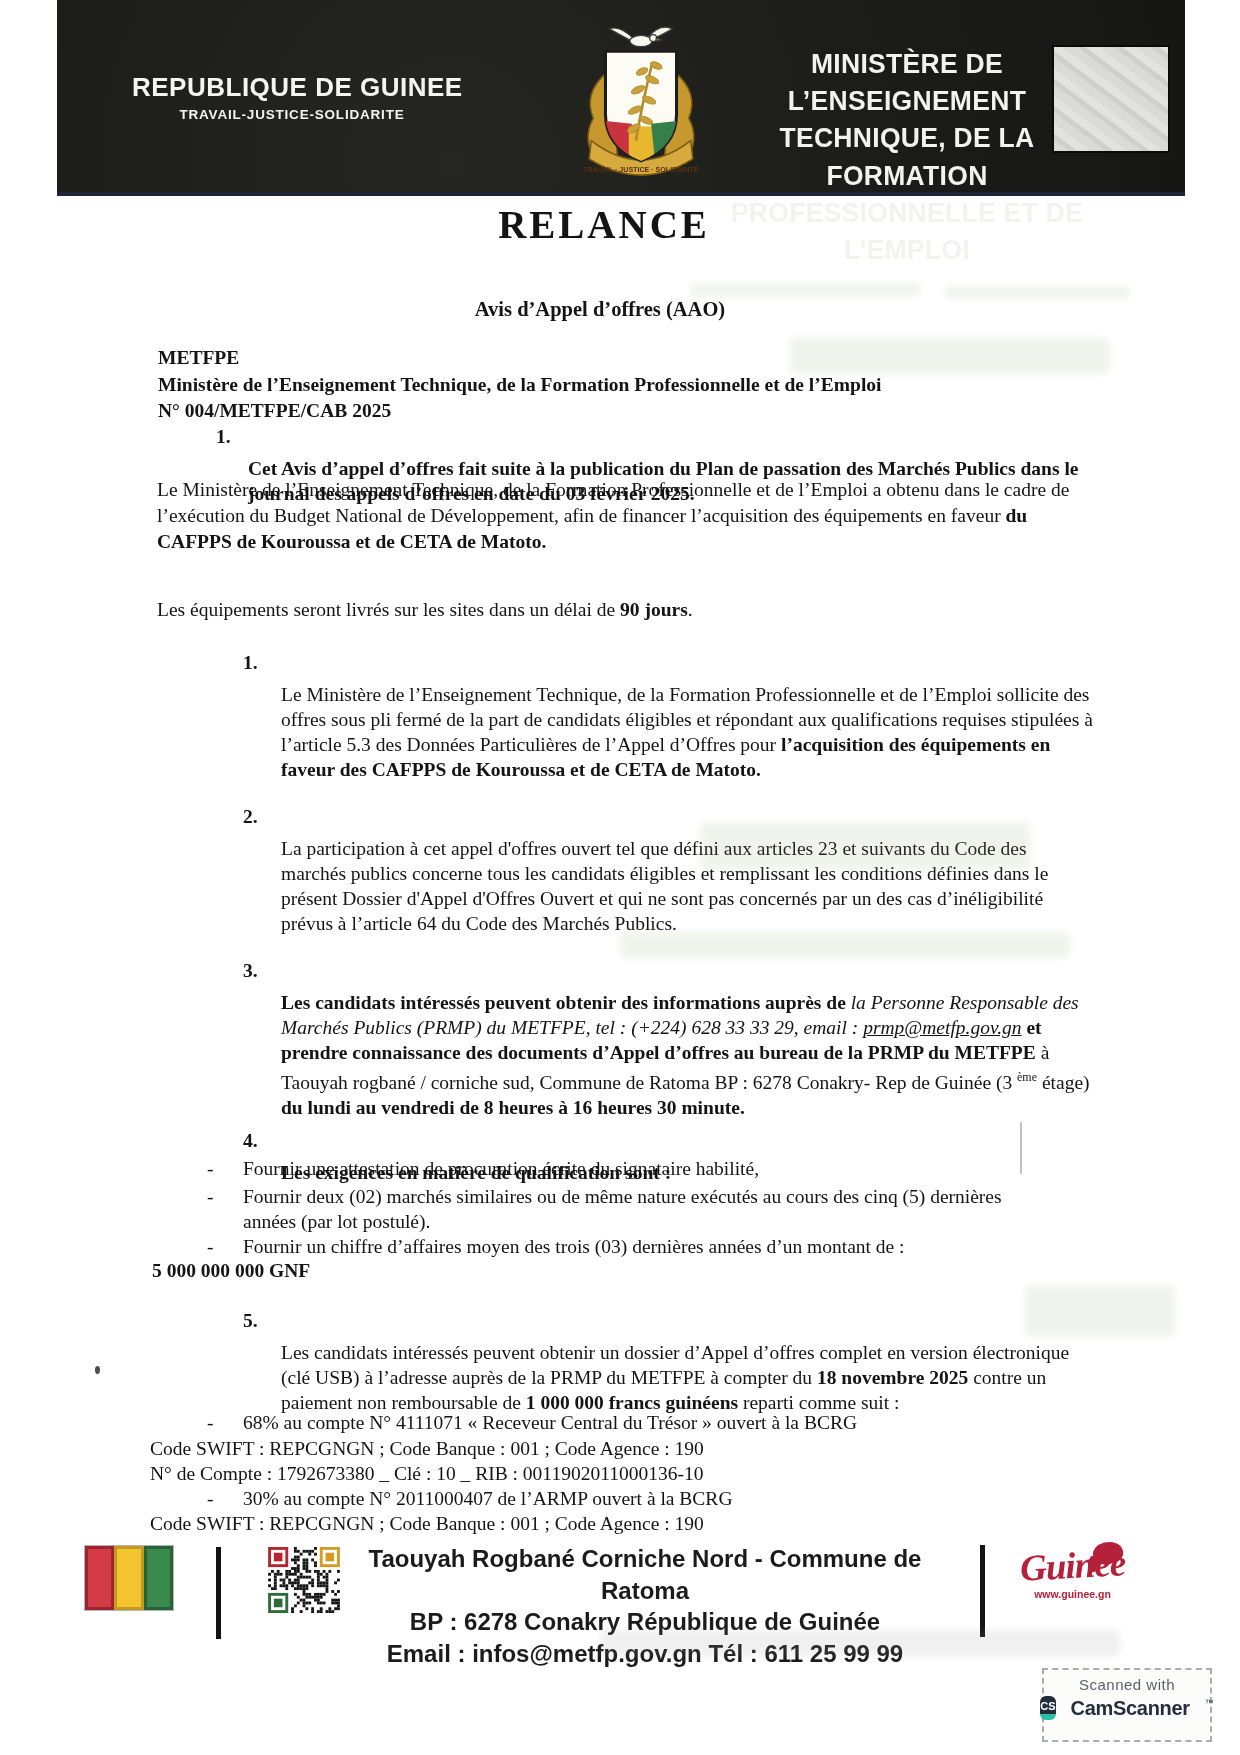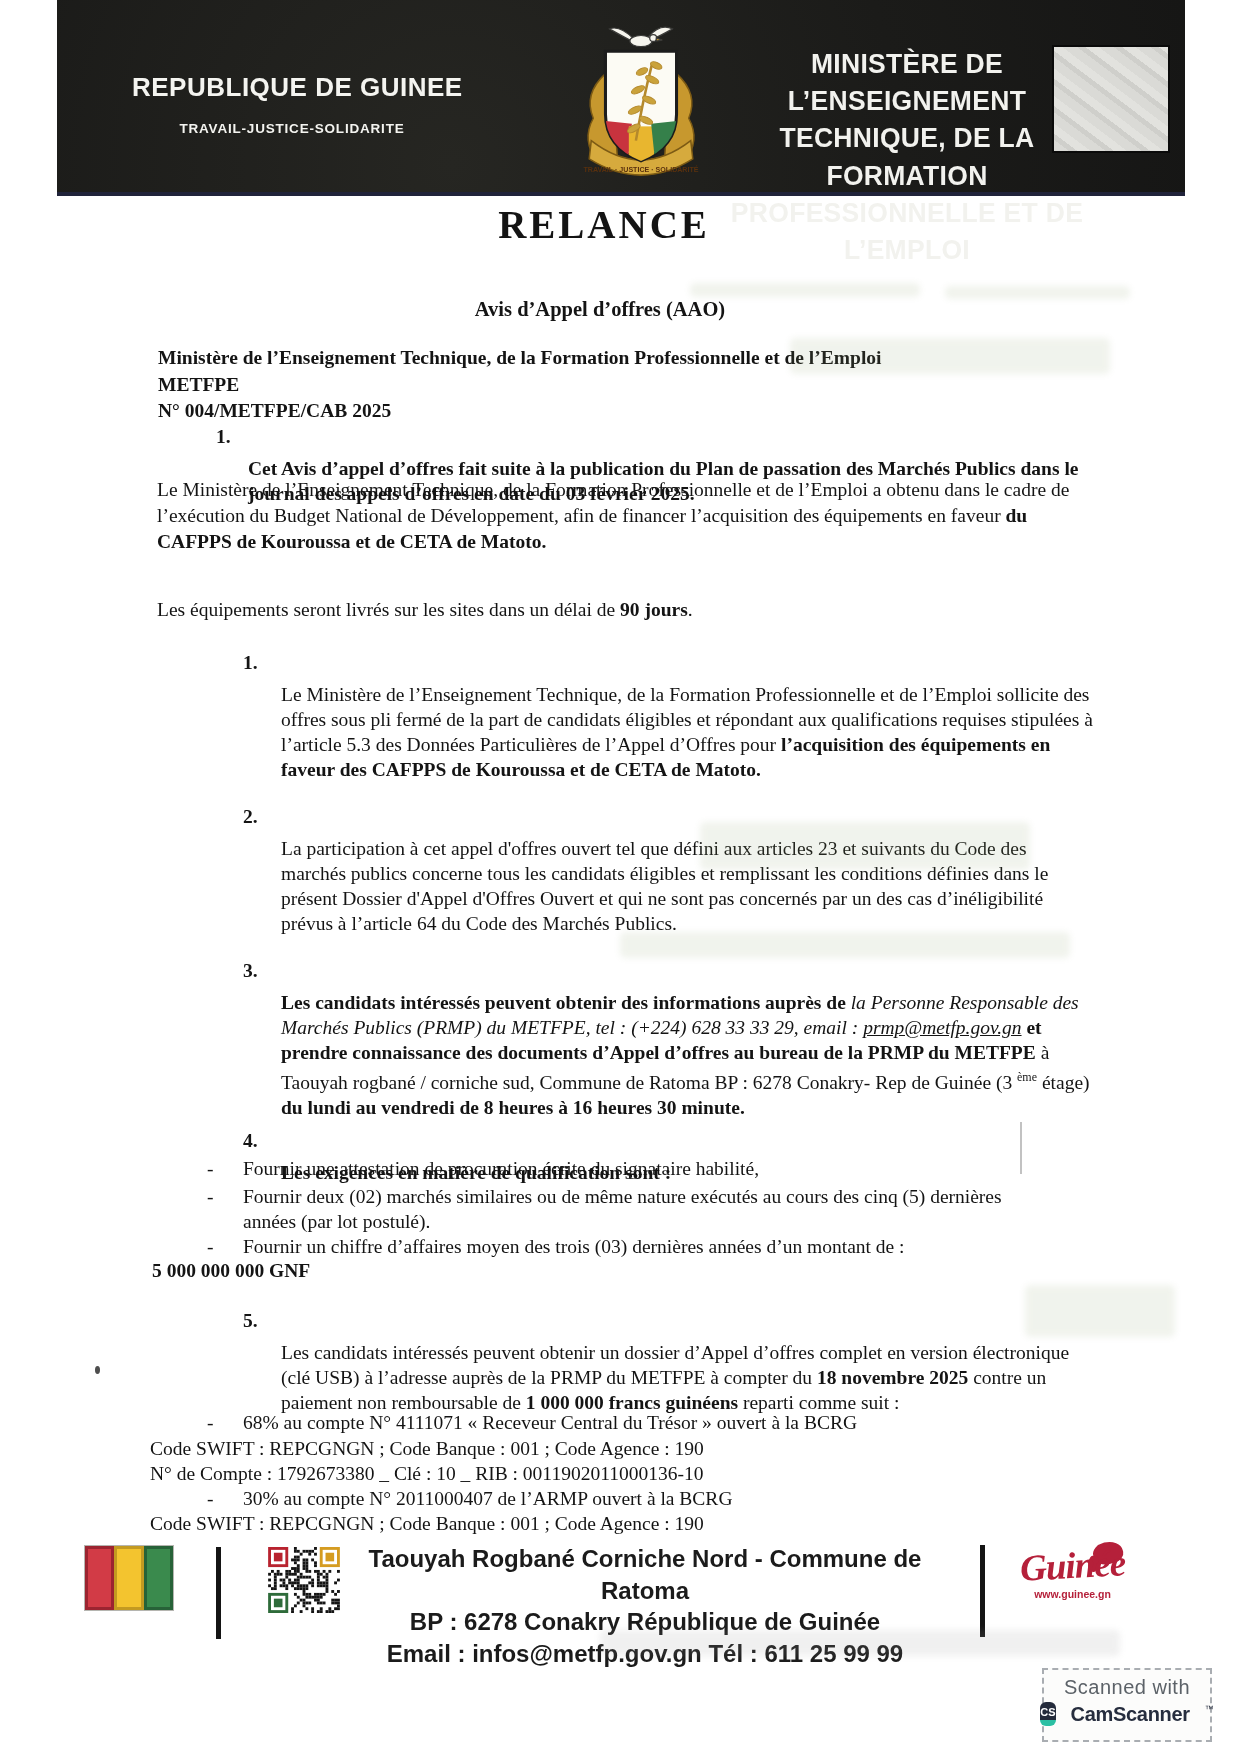--- a/index.html
+++ b/index.html
@@ -6,21 +6,21 @@
   .page{position:relative;width:1240px;height:1755px;background:#ffffff;overflow:hidden;
         font-family:"Liberation Serif",serif;color:#141414;}
 
   
   .banner{position:absolute;left:57px;top:0;width:1128px;height:192px;
           background:radial-gradient(circle at 35% 85%, #262622 0%, #1b1b19 60%, #161615 100%);
           border-bottom:4px solid #20233a;}
   .rep-block{position:absolute;left:75px;top:72px;width:320px;text-align:center;color:#f4f4f0;
              font-family:"Liberation Sans",sans-serif;font-weight:bold;}
   .rep-title{font-size:26px;letter-spacing:.5px;white-space:nowrap;}
-  .rep-motto{font-size:13.5px;letter-spacing:.8px;margin-top:18px;}
+  .rep-motto{font-size:13.5px;letter-spacing:.8px;margin-top:4px;}
   .emblem{position:absolute;left:518px;top:18px;width:132px;height:168px;}
   .ministry{position:absolute;left:660px;top:52px;width:380px;text-align:center;color:#f2f2ee;
             font-family:"Liberation Sans",sans-serif;font-weight:bold;font-size:26.5px;line-height:35px;
             letter-spacing:.3px;transform:scaleY(1.06);}
   .seal{position:absolute;left:995px;top:45px;width:114px;height:104px;background:
         repeating-linear-gradient(37deg,#dadad6 0 9px,#cfcfcb 9px 14px,#e2e2de 14px 22px);
         border:2px solid #0a0a0a;}
 
   
   .doc-title{position:absolute;left:-16px;top:202px;width:1240px;text-align:center;
@@ -59,21 +59,21 @@
   .brand-blob:after{content:"";position:absolute;left:-7px;top:10px;width:10px;height:16px;
               background:#b5203a;border-radius:40%/60%;transform:rotate(22deg);}
   .brand-name{position:relative;font-style:italic;font-weight:bold;font-size:37px;color:#b5203a;
               transform:rotate(-3deg);letter-spacing:-1px;line-height:44px;}
   .brand-url{font-family:"Liberation Sans",sans-serif;font-weight:bold;font-size:10.5px;color:#b5203a;
              margin-top:0;}
 
   
   .scan-badge{position:absolute;left:1042px;top:1668px;width:166px;height:64px;background:#fcfcfb;
               border:2px dashed #a9adb2;text-align:center;font-family:"Liberation Sans",sans-serif;padding-top:6px;}
-  .scan-line1{font-size:20px;color:#5c6268;letter-spacing:.5px;}
+  .scan-line1{font-size:15px;color:#5c6268;letter-spacing:.5px;}
   .scan-row{display:flex;align-items:center;justify-content:center;margin-top:3px;gap:15px;}
   .cs-icon{display:inline-flex;align-items:center;justify-content:center;width:24px;height:24px;
            border-radius:6px;background:linear-gradient(#242b3b 76%,#2bbfa3 76%);
            color:#fff;font-size:11px;font-weight:bold;padding-bottom:4px;box-sizing:border-box;}
   .cs-name{font-size:20px;font-weight:bold;color:#262d3e;letter-spacing:-.3px;}
   .cs-tm{font-size:9px;color:#262d3e;align-self:flex-start;margin-top:2px;}
 
   
   .art{position:absolute;background:#8ea36f;opacity:.12;filter:blur(3px);border-radius:5px;}
   .art.gray{background:#9a9a9a;opacity:.14;}
@@ -139,22 +139,22 @@
       <div>PROFESSIONNELLE ET DE L’EMPLOI</div>
     </div>
 
     <div class="seal"></div>
   </div>
 
   <div class="doc-title">RELANCE</div>
   <div class="doc-subtitle">Avis d’Appel d’offres (AAO)</div>
 
   <div class="blk issuer" style="top:345px;">
+    <div>METFPE</div>
     <div>Ministère de l’Enseignement Technique, de la Formation Professionnelle et de l’Emploi</div>
-    <div>METFPE</div>
     <div>N° 004/METFPE/CAB 2025</div>
   </div>
 
   <div class="blk item intro bold" style="top:424px;">
     <span class="no">1.</span>
     <div class="txt" style="max-width:845px;">Cet Avis d’appel d’offres fait suite à la publication du Plan de passation des Marchés Publics dans le journal des appels d’offres en date du 03 février 2025.</div>
   </div>
 
   <p class="blk" style="top:477px;left:157px;width:935px;margin:0;line-height:26px;">
     <span>Le Ministère de l’Enseignement Technique, de la Formation Professionnelle et de l’Emploi a obtenu dans le cadre de l’exécution du Budget National de Développement, afin de financer l’acquisition des équipements en faveur </span><b>du CAFPPS de Kouroussa et de CETA de Matoto.</b>

